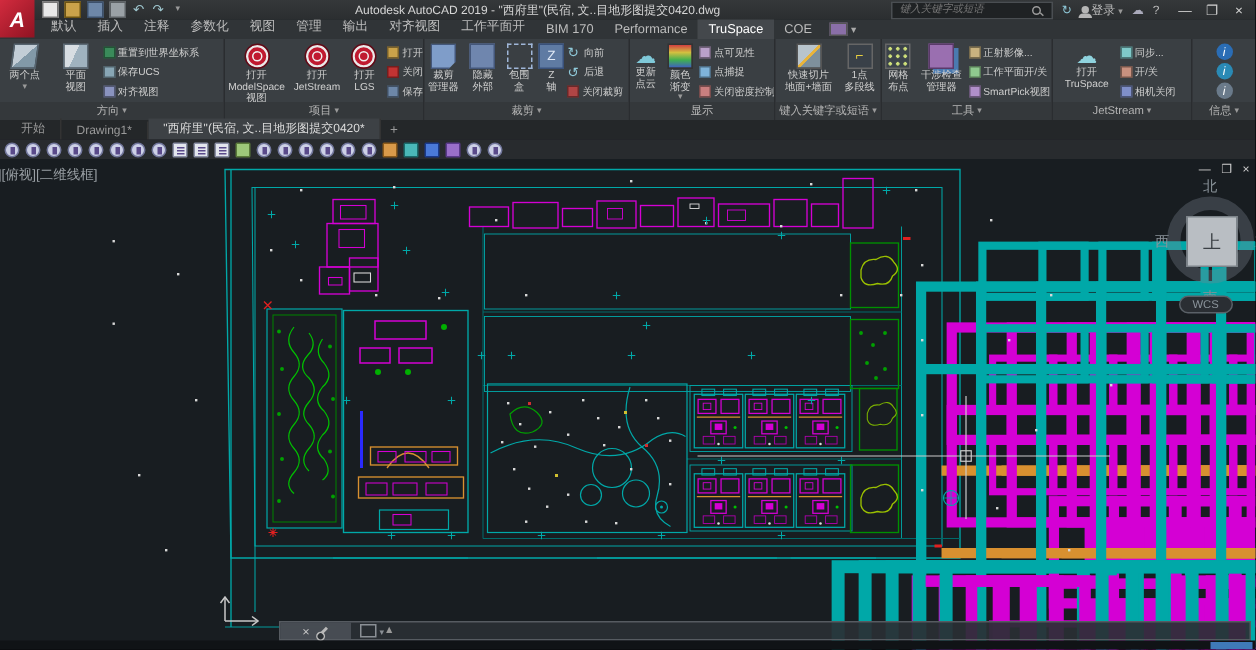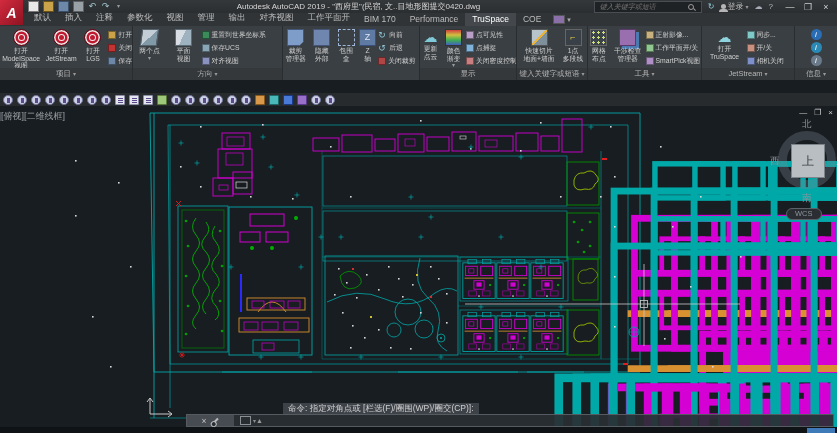--- a/index.html
+++ b/index.html
@@ -116,21 +116,21 @@
   
   .viewcube{position:absolute;left:770px;top:12px;width:76px;height:100px;}
   .vc-ring{position:absolute;left:8px;top:13px;width:58px;height:58px;border-radius:50%;
     border:9px solid rgba(125,135,145,.33);box-sizing:border-box;}
   .vc-face{position:absolute;left:21px;top:26px;width:32px;height:32px;background:#b9bec3;
     border:1px solid #7d848a;color:#3a3f44;font-size:12px;display:flex;align-items:center;
     justify-content:center;}
   .vc-lbl{position:absolute;font-size:9.5px;color:#8b949b;}
   .vc-n{left:32px;top:0px;} .vc-s{left:32px;top:74px;}
   .vc-w{left:0px;top:37px;} .vc-e{left:66px;top:37px;}
-  .vc-wcs{position:absolute;left:16px;top:90px;padding:0 8px;height:10px;line-height:10px;
+  .vc-wcs{position:absolute;left:16px;top:79px;padding:0 8px;height:10px;line-height:10px;
     border:1px solid #5a6168;border-radius:6px;background:#2a2e33;color:#8b949b;font-size:7.5px;}
   
   .prompt{position:absolute;left:283px;top:297px;height:11px;line-height:11px;
     background:rgba(66,72,78,.88);color:#cfcfcf;font-size:8.5px;padding:0 5px;white-space:nowrap;}
   .cmdbar{position:absolute;left:186px;top:308px;width:648px;height:13px;
     background:rgba(42,47,52,.92);border:1px solid #565b61;box-sizing:border-box;
     display:flex;align-items:center;font-size:8.5px;color:#aaa;}
   .cmd-grip{width:47px;height:100%;background:rgba(74,80,86,.9);display:flex;
     align-items:center;justify-content:center;gap:6px;color:#c4c4c4;}
   .wrench{width:7px;height:2px;background:#b9b9b9;transform:rotate(-45deg);position:relative;}
@@ -197,20 +197,53 @@
     <span class="rtab active">TruSpace</span>
     <span class="rtab">COE</span>
     <span class="tab-extra">
       <b></b>
       <i>▾</i>
     </span>
   </div>
 
   <div class="ribbon">
 
+    <div class="panel" style="width:150px">
+      <div class="pcontent">
+        <div class="rbig" style="width:32px">
+          <span class="ic ic-iso"></span>
+          <span>两个点</span>
+          <span class="dd">▾</span>
+        </div>
+        <div class="rbig" style="width:30px">
+          <span class="ic ic-cube"></span>
+          <span>平面
+视图</span>
+        </div>
+        <div class="scol" style="width:80px">
+          <div class="rsmall">
+            <span class="si si-world"></span>
+            <span>重置到世界坐标系</span>
+            </div>
+          <div class="rsmall">
+            <span class="si si-ucs"></span>
+            <span>保存UCS</span>
+            </div>
+          <div class="rsmall">
+            <span class="si si-align"></span>
+            <span>对齐视图</span>
+            </div>
+        </div>
+      </div>
+      <div class="plabel">
+        <span>方向</span>
+        <span class="dd">▾</span>
+      </div>
+    </div>
+
     <div class="panel" style="width:133px">
       <div class="pcontent">
         <div class="rbig" style="width:44px">
           <span class="ic ic-red"></span>
           <span>打开
 ModelSpace视图</span>
         </div>
         <div class="rbig" style="width:34px">
           <span class="ic ic-red"></span>
           <span>打开
@@ -235,53 +268,20 @@
             <span>保存</span>
             </div>
         </div>
       </div>
       <div class="plabel">
         <span>项目</span>
         <span class="dd">▾</span>
       </div>
     </div>
 
-    <div class="panel" style="width:150px">
-      <div class="pcontent">
-        <div class="rbig" style="width:32px">
-          <span class="ic ic-iso"></span>
-          <span>两个点</span>
-          <span class="dd">▾</span>
-        </div>
-        <div class="rbig" style="width:30px">
-          <span class="ic ic-cube"></span>
-          <span>平面
-视图</span>
-        </div>
-        <div class="scol" style="width:80px">
-          <div class="rsmall">
-            <span class="si si-world"></span>
-            <span>重置到世界坐标系</span>
-            </div>
-          <div class="rsmall">
-            <span class="si si-ucs"></span>
-            <span>保存UCS</span>
-            </div>
-          <div class="rsmall">
-            <span class="si si-align"></span>
-            <span>对齐视图</span>
-            </div>
-        </div>
-      </div>
-      <div class="plabel">
-        <span>方向</span>
-        <span class="dd">▾</span>
-      </div>
-    </div>
-
     <div class="panel" style="width:137px">
       <div class="pcontent" style="gap:2px">
         <div class="rbig" style="width:26px">
           <span class="ic ic-clip"></span>
           <span>裁剪
 管理器</span>
         </div>
         <div class="rbig" style="width:24px">
           <span class="ic ic-hide"></span>
           <span>隐藏
@@ -305,20 +305,24 @@
           <div class="rsmall">
             <span class="si-arrow">↺</span>
             <span>后退</span>
             </div>
           <div class="rsmall">
             <span class="si si-clipoff"></span>
             <span>关闭裁剪</span>
             </div>
         </div>
       </div>
+      <div class="plabel">
+        <span>裁剪</span>
+        <span class="dd">▾</span>
+      </div>
     </div>
 
     <div class="panel" style="width:97px">
       <div class="pcontent" style="gap:2px">
         <div class="rbig" style="width:22px">
           <span class="ic ic-cloudpt">☁</span>
           <span>更新
 点云</span>
         </div>
         <div class="rbig" style="width:22px">
@@ -433,20 +437,26 @@
         <span class="ic-info" style="background:#2a8ab5">i</span>
         <span class="ic-info" style="background:#6a7a8a">i</span>
       </div>
       <div class="plabel">
         <span>信息</span>
         <span class="dd">▾</span>
       </div>
     </div>
   </div>
 
+  <div class="ftabs">
+    <span class="ftab">开始</span>
+    <span class="ftab">Drawing1*</span>
+    <span class="ftab active">"西府里"(民宿, 文..目地形图提交0420*</span>
+    <span class="ftab-new">+</span>
+  </div>
 
   <div class="cwbar" id="cwbar">
       <span class="cwi"></span>
       <span class="cwi"></span>
       <span class="cwi"></span>
       <span class="cwi"></span>
       <span class="cwi"></span>
       <span class="cwi"></span>
       <span class="cwi"></span>
       <span class="cwi"></span>
@@ -781,21 +791,20 @@
     <div class="viewcube">
       <div class="vc-ring"></div>
       <span class="vc-lbl vc-n">北</span>
       <span class="vc-lbl vc-s">南</span>
       <span class="vc-lbl vc-w">西</span>
       <span class="vc-lbl vc-e">东</span>
       <div class="vc-face">上</div>
       <div class="vc-wcs">WCS</div>
     </div>
 
-    <div class="prompt">命令: 指定对角点或 [栏选(F)/圈围(WP)/圈交(CP)]:</div>
 
     <div class="cmdbar">
       <div class="cmd-grip">
         <span>×</span>
         <span class="wrench"></span>
       </div>
       <span class="cmd-kicon"></span>
       <span style="font-size:6px;color:#8a8f95;">▾</span>
       <span class="cmd-scroll">▲</span>
     </div>

